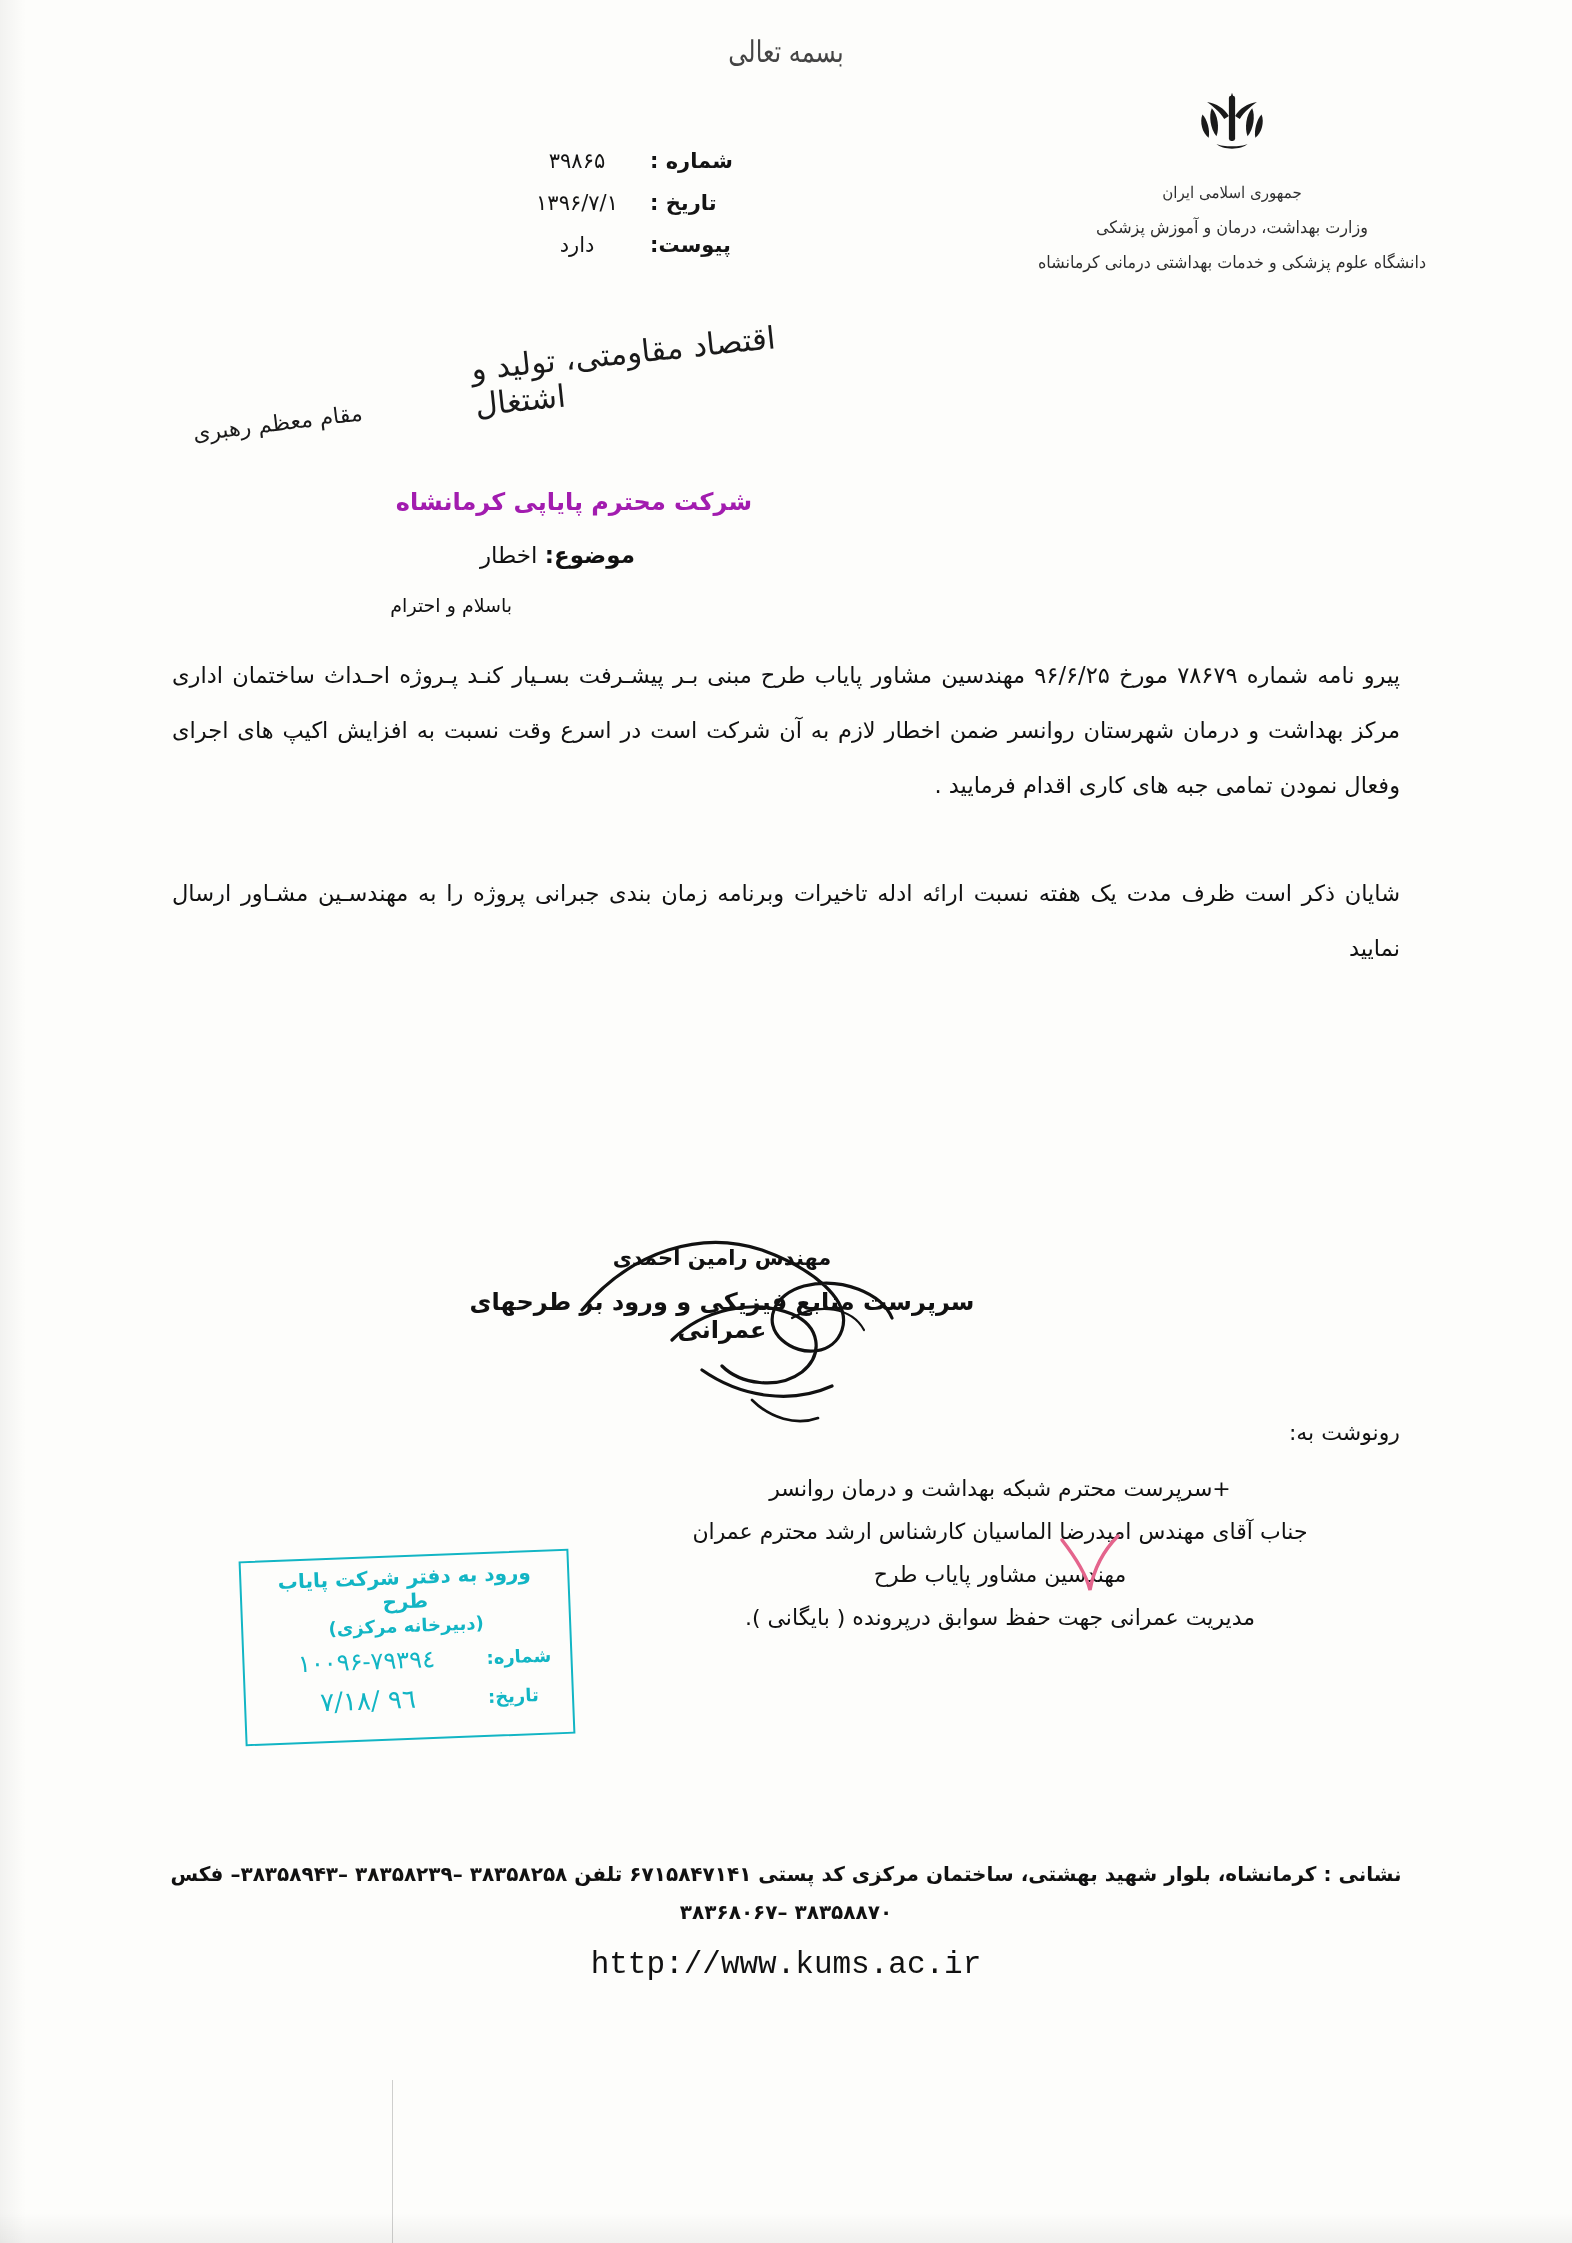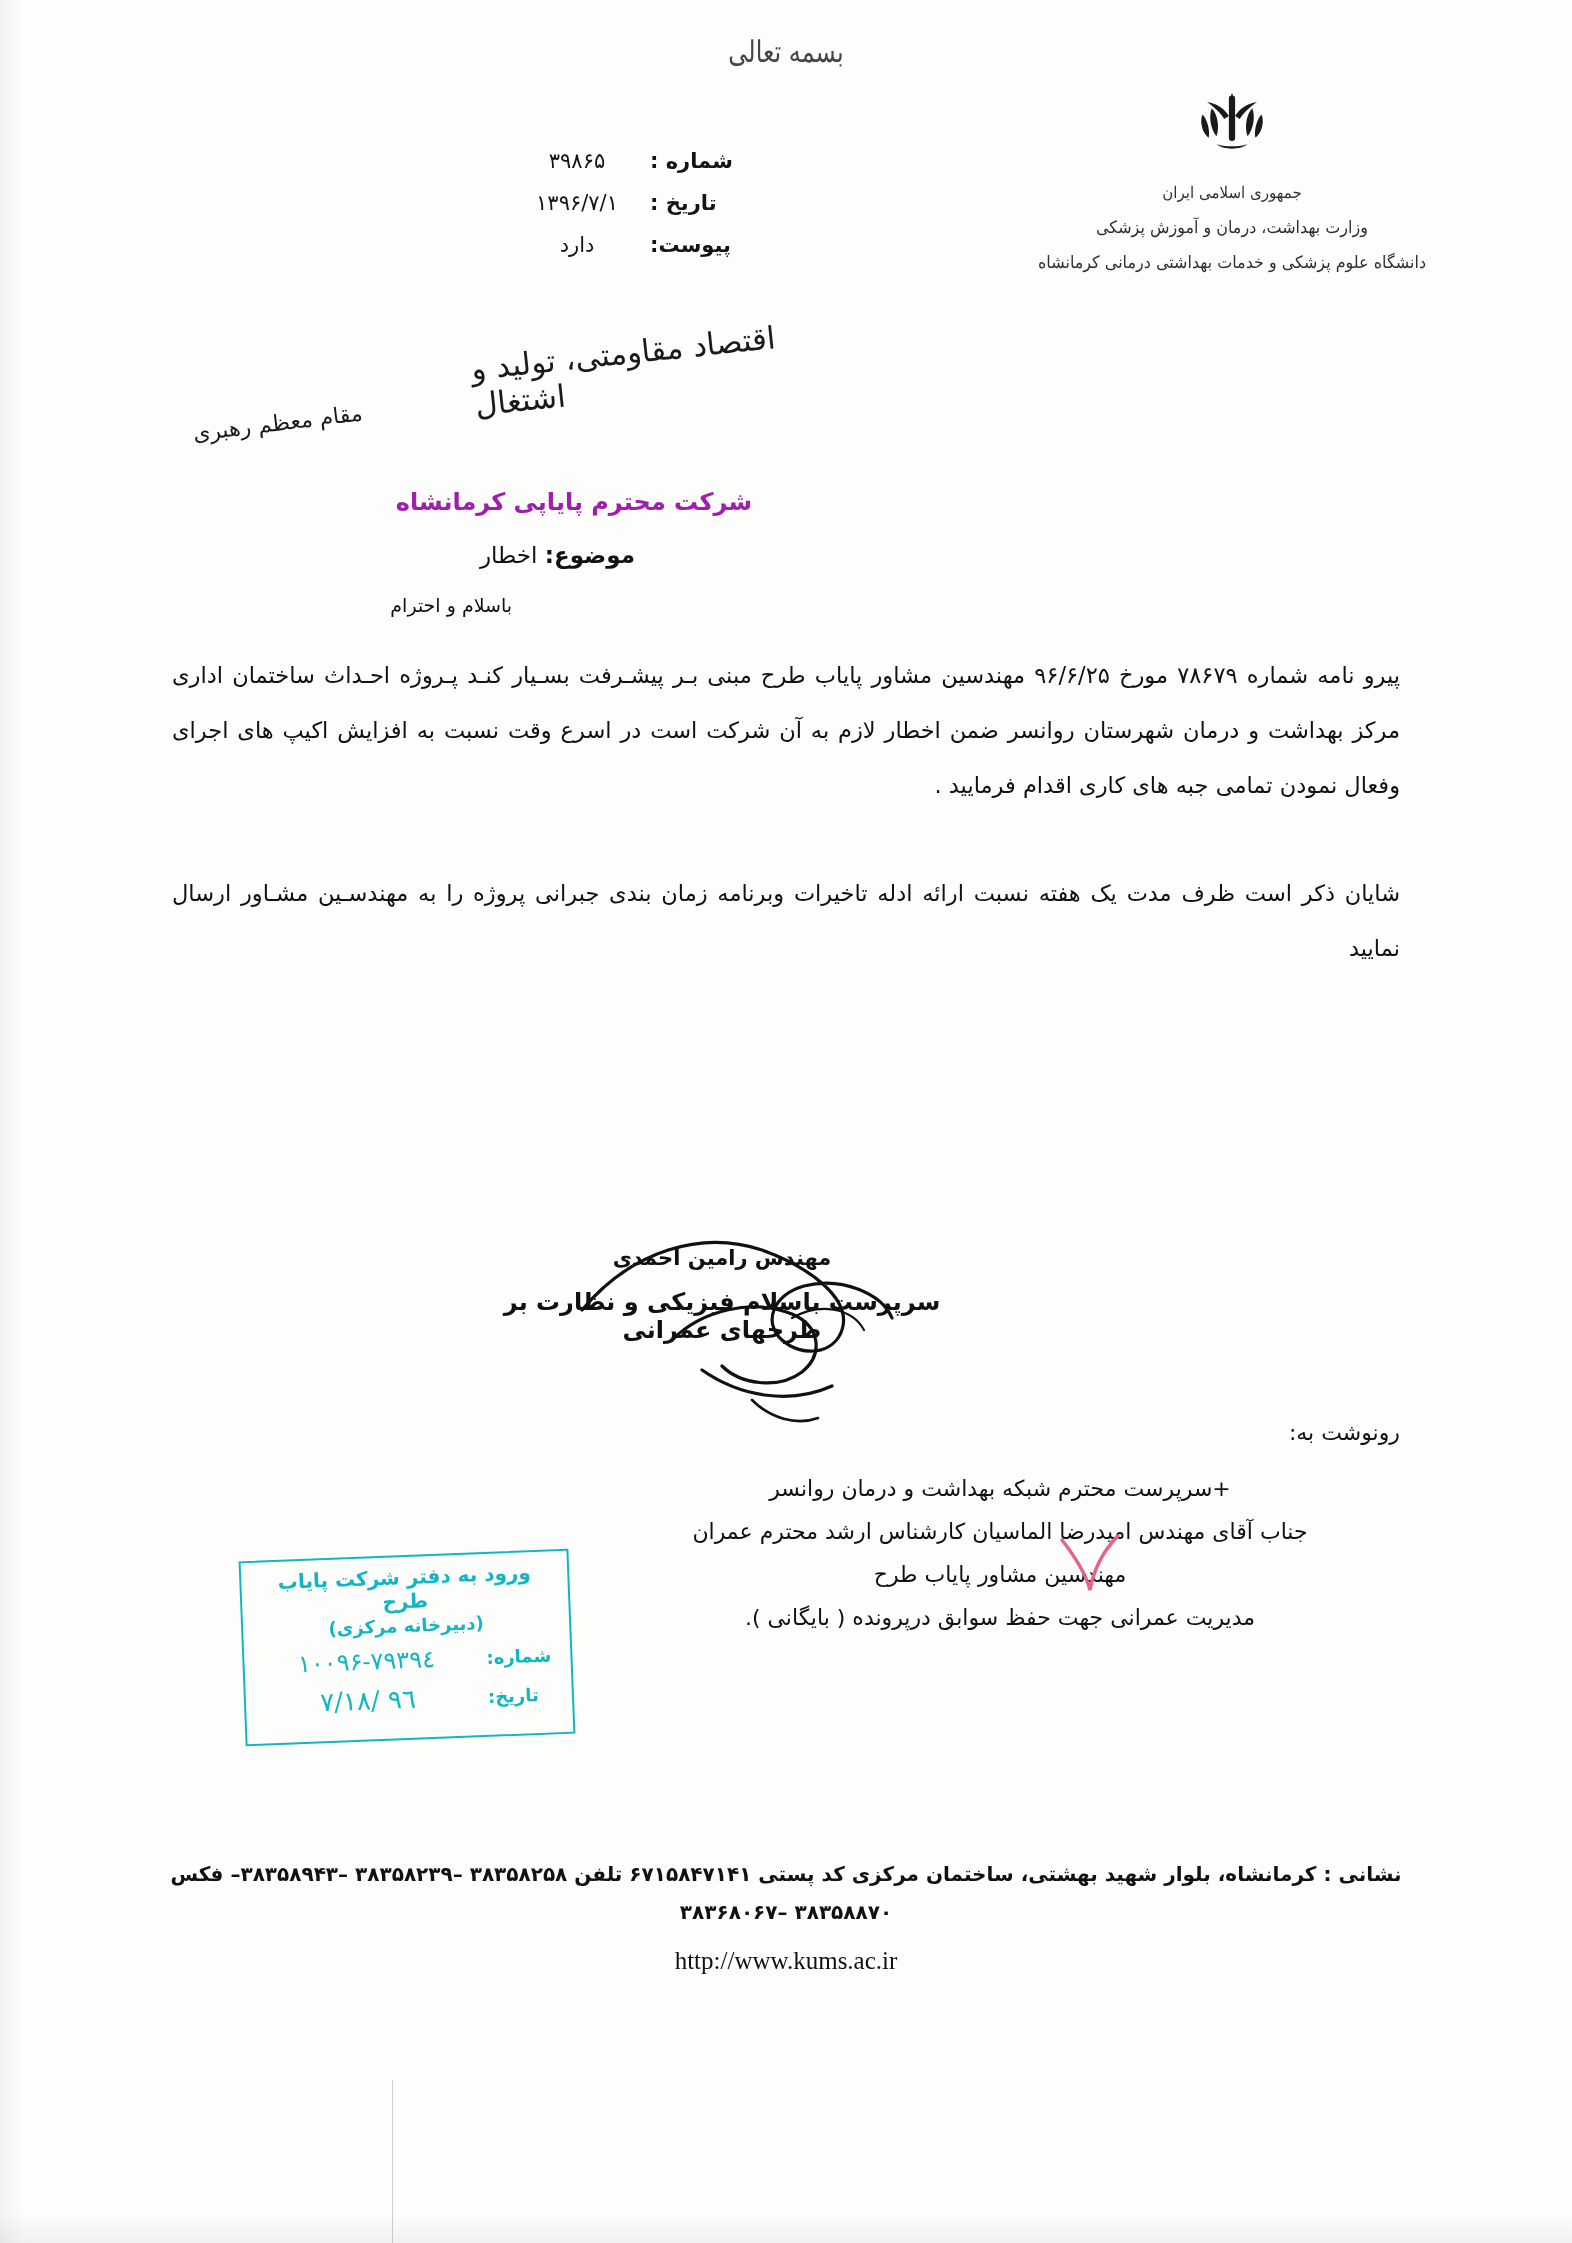--- a/index.html
+++ b/index.html
@@ -289,22 +289,22 @@
     font-weight: bold;
     line-height: 1.9;
   }
   .footer-line2 {
     font-size: 20px;
     font-weight: bold;
     line-height: 1.9;
   }
   .footer-url {
     margin-top: 16px;
-    font-family: Liberation Serif, serif;
-    font-size: 25px;
+    font-family: Liberation Mono, monospace;
+    font-size: 31px;
     direction: ltr;
   }
 </style>
 </head>
 <body>
 
 <div class="page">
 
   <div class="scan-edge-left"></div>
   <div class="scan-edge-bottom"></div>
@@ -366,21 +366,21 @@
       <g fill="none" stroke="#111" stroke-width="3.2" stroke-linecap="round">
         <path d="M30 120 C80 60 150 40 210 60 C260 78 300 110 290 140 C282 164 250 168 230 150 C210 132 222 104 252 96 C290 86 330 104 340 128"></path>
         <path d="M120 150 C150 120 200 108 240 124 C268 136 272 164 250 182 C226 200 188 194 170 176"></path>
         <path d="M150 180 C190 208 240 214 280 196"></path>
         <path d="M200 210 C218 228 244 236 266 228" stroke-width="2.6"></path>
         <path d="M240 128 C268 112 300 118 312 140" stroke-width="2.2"></path>
       </g>
     </svg>
   </div>
   <div class="sig-name">مهندس رامین احمدی</div>
-  <div class="sig-title">سرپرست باسلام فیزیکی و نظارت بر طرحهای عمرانی</div>
+  <div class="sig-title">سرپرست منابع فیزیکی و ورود بر طرحهای عمرانی</div>
 
   <div class="cc-title">رونوشت به:</div>
   <div class="cc-list">
     <div>+سرپرست محترم شبکه بهداشت و درمان روانسر</div>
     <div>جناب آقای مهندس امیدرضا الماسیان کارشناس ارشد محترم عمران</div>
     <div>مهندسین مشاور پایاب طرح</div>
     <div>مدیریت عمرانی جهت حفظ سوابق درپرونده ( بایگانی ).</div>
   </div>
 
   <div class="cc-check">

